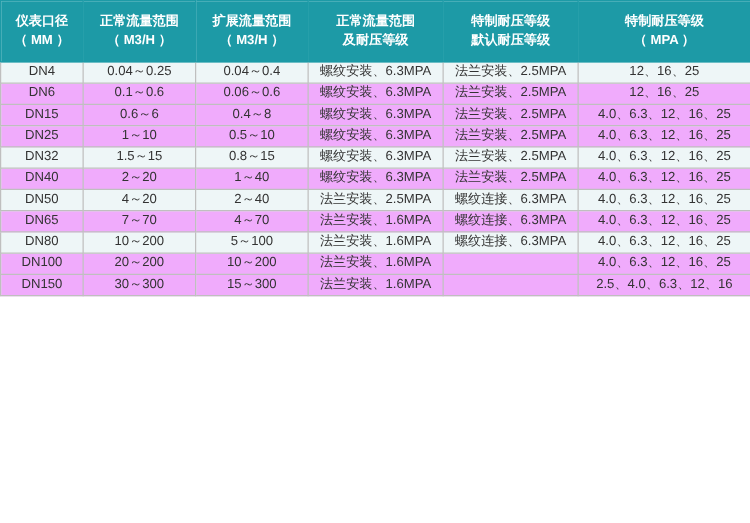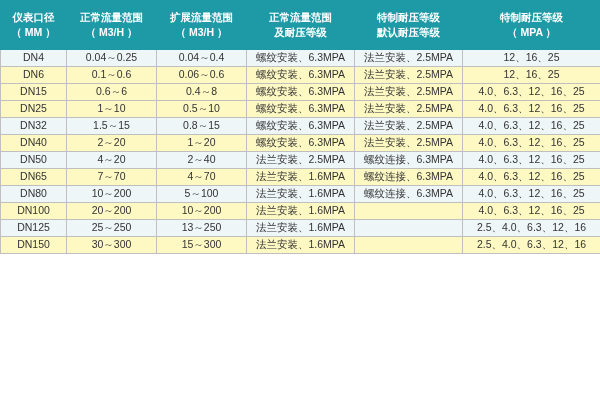--- a/index.html
+++ b/index.html
@@ -41,21 +41,21 @@
   #spec-table thead th .line {
     display: block;
   }
   #spec-table tbody tr {
     height: 17px;
   }
   #spec-table tbody tr.even td {
     background: #eef6f7;
   }
   #spec-table tbody tr.odd td {
-    background: #fef9c3;
+    background: #f0abfc;
   }
   .col-0 { width: 66px; }
   .col-1 { width: 90px; }
   .col-2 { width: 90px; }
   .col-3 { width: 108px; }
   .col-4 { width: 108px; }
   .col-5 { width: 138px; }
 </style>
 </head>
 <body>
@@ -134,21 +134,21 @@
         <td>DN32</td>
         <td>1.5～15</td>
         <td>0.8～15</td>
         <td>螺纹安装、6.3MPA</td>
         <td>法兰安装、2.5MPA</td>
         <td>4.0、6.3、12、16、25</td>
       </tr>
       <tr class="odd">
         <td>DN40</td>
         <td>2～20</td>
-        <td>1～20</td>
+        <td>1～40</td>
         <td>螺纹安装、6.3MPA</td>
         <td>法兰安装、2.5MPA</td>
         <td>4.0、6.3、12、16、25</td>
       </tr>
       <tr class="even">
         <td>DN50</td>
         <td>4～20</td>
         <td>2～40</td>
         <td>法兰安装、2.5MPA</td>
         <td>螺纹连接、6.3MPA</td>
@@ -171,28 +171,20 @@
         <td>4.0、6.3、12、16、25</td>
       </tr>
       <tr class="odd">
         <td>DN100</td>
         <td>20～200</td>
         <td>10～200</td>
         <td>法兰安装、1.6MPA</td>
         <td></td>
         <td>4.0、6.3、12、16、25</td>
       </tr>
-      <tr class="even">
-        <td>DN125</td>
-        <td>25～250</td>
-        <td>13～250</td>
-        <td>法兰安装、1.6MPA</td>
-        <td></td>
-        <td>2.5、4.0、6.3、12、16</td>
-      </tr>
       <tr class="odd">
         <td>DN150</td>
         <td>30～300</td>
         <td>15～300</td>
         <td>法兰安装、1.6MPA</td>
         <td></td>
         <td>2.5、4.0、6.3、12、16</td>
       </tr>
     </tbody>
 </table>

